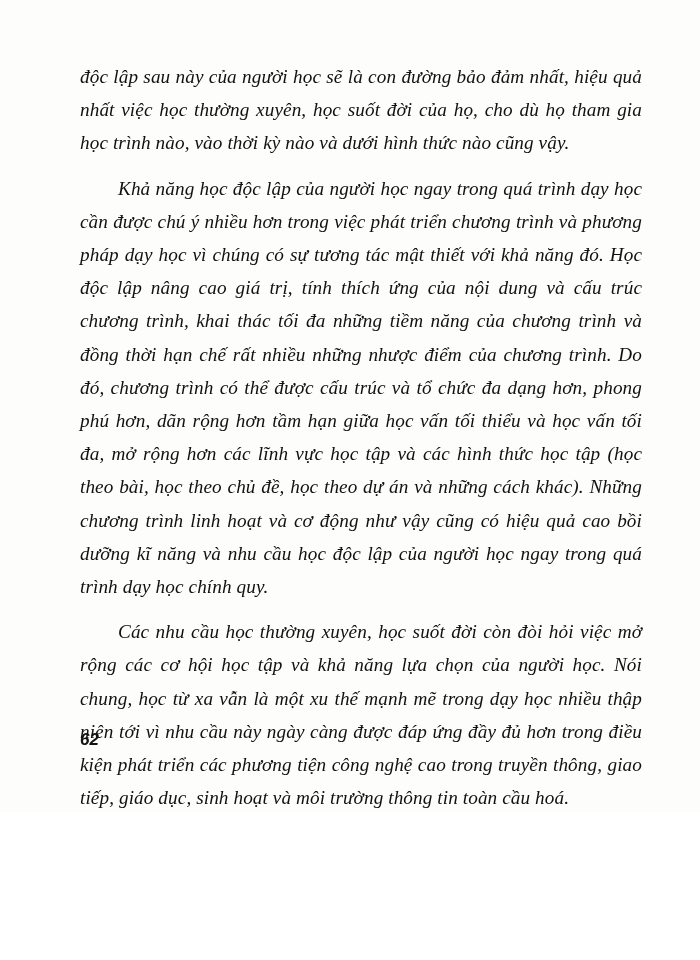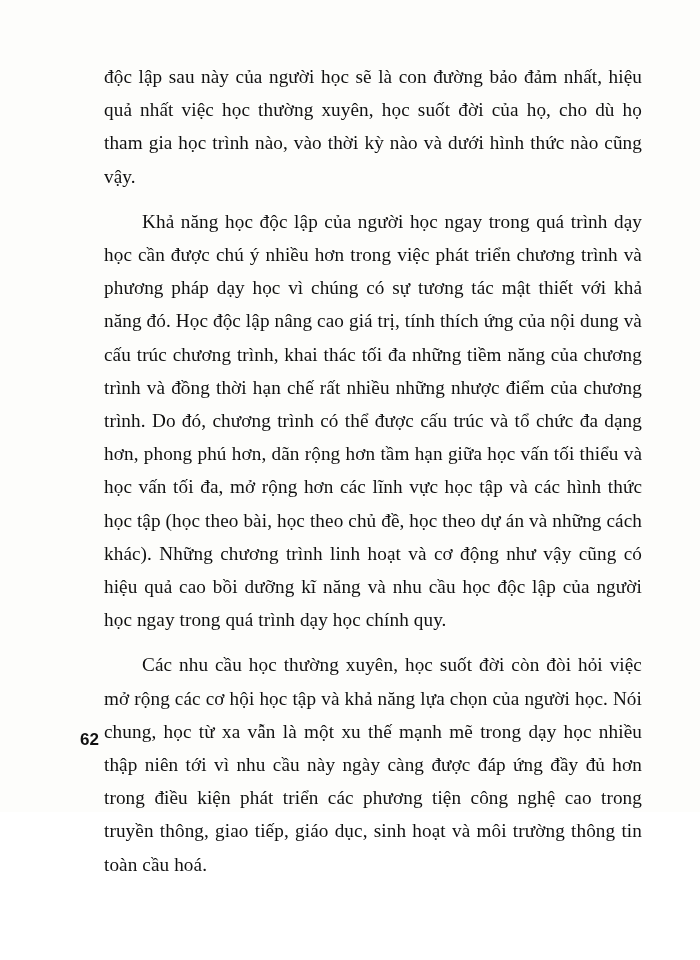--- a/index.html
+++ b/index.html
@@ -12,22 +12,23 @@
     background: #ffffff;
     font-family: "Liberation Serif", serif;
     color: #0d0d0d;
     overflow: hidden;
   }
   .page {
     position: relative;
     width: 700px;
     height: 812px;
     box-sizing: border-box;
-    padding: 60px 58px 40px 104px;
+    padding: 60px 58px 40px 80px;
     background: #fdfdfb;
+    font-style: italic;
   }
   .text-block {
     font-size: 19.2px;
     line-height: 33.2px;
     text-align: justify;
     text-justify: inter-word;
     color: #111111;
     letter-spacing: 0.1px;
   }
   .para {

